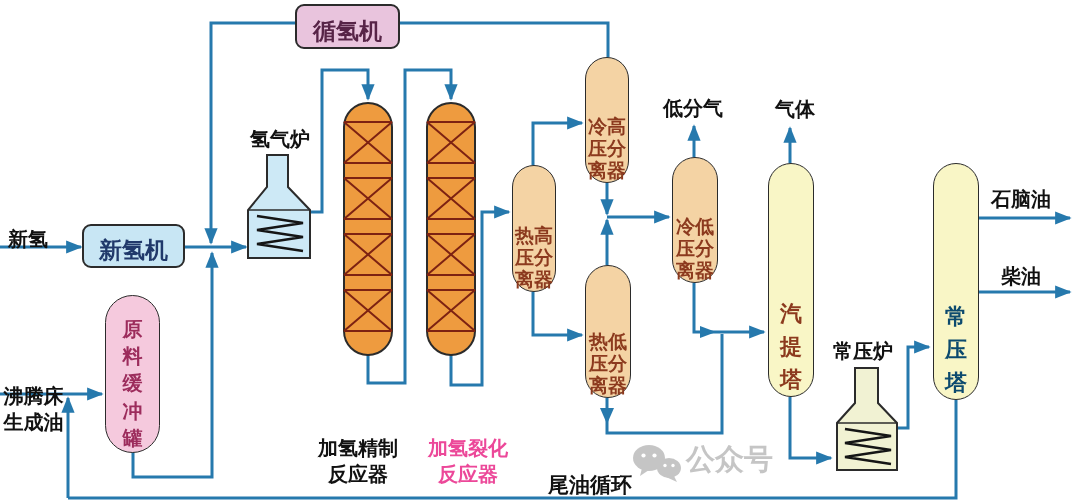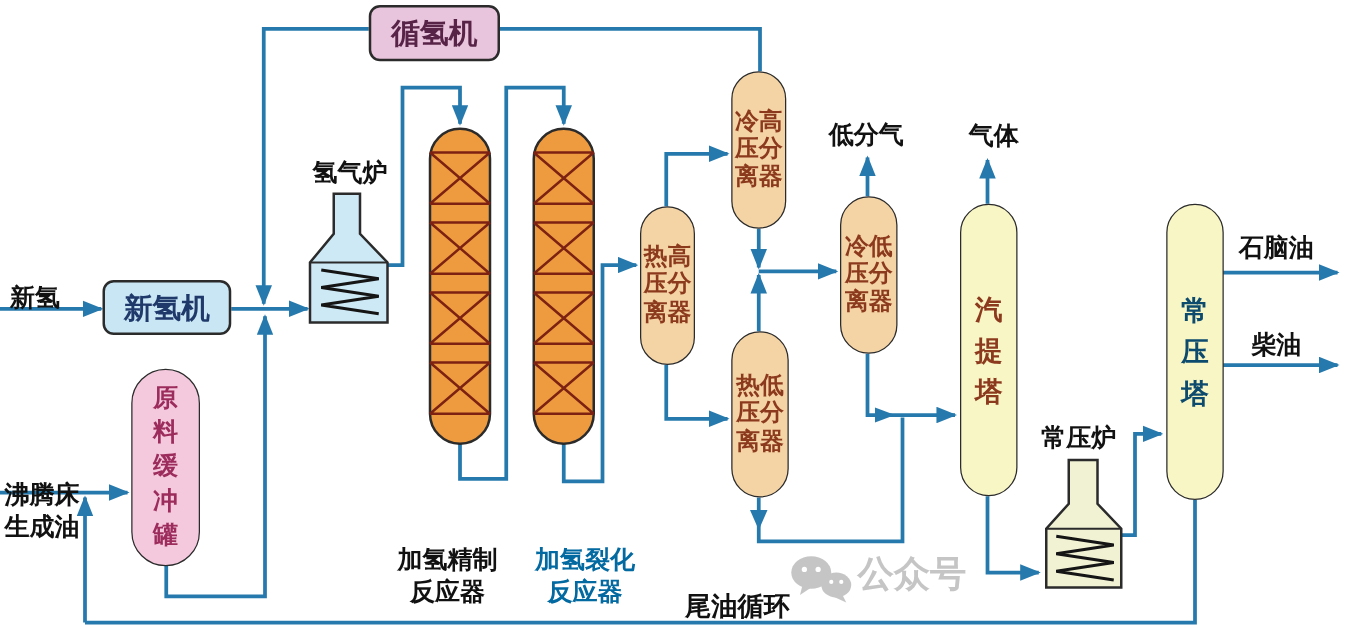--- a/index.html
+++ b/index.html
@@ -1,20 +1,20 @@
 <!DOCTYPE html>
 <html><head>
 <meta charset="utf-8">
 <style>
   html,body{margin:0;padding:0;background:#ffffff;}
   .stage{position:relative;width:1080px;height:503px;background:#ffffff;overflow:hidden;
          font-family:"Liberation Serif","DejaVu Serif",serif;}
   .layer{position:absolute;left:0;top:0;}
   .vessel{position:absolute;box-sizing:border-box;border:1.7px solid #2b2b2b;
-          display:flex;align-items:center;justify-content:center;font-weight:700;z-index:3;}
+          display:flex;align-items:flex-end;justify-content:center;font-weight:700;z-index:3;}
   .wrap{display:block;white-space:normal;word-break:break-all;text-align:center;}
   .lbl{position:absolute;color:#111;font-weight:700;white-space:nowrap;z-index:4;line-height:1.3;}
   .lbl .wrap{white-space:normal;margin-top:36px;}
   .wm{position:absolute;z-index:5;font-weight:700;opacity:0.62;white-space:nowrap;}
 </style>
 </head>
 <body>
 
 <div class="stage">
 
@@ -131,21 +131,21 @@
   <div class="lbl" style="left: 2px; top: 347px; font-size: 20px; color: rgb(17, 17, 17);">
     <span class="wrap" style="width:3.15em;">沸腾床生成油</span>
   </div>
 
   <div class="lbl" style="left: 250px; top: 126px; font-size: 20px; color: rgb(17, 17, 17);">氢气炉</div>
 
   <div class="lbl" style="left: 316px; top: 399px; font-size: 20px; color: rgb(17, 17, 17);">
     <span class="wrap" style="width:4.2em;">加氢精制反应器</span>
   </div>
 
-  <div class="lbl" style="left: 426px; top: 399px; font-size: 20px; color: #0369a1;">
+  <div class="lbl" style="left: 426px; top: 399px; font-size: 20px; color: #ec4899;">
     <span class="wrap" style="width:4.2em;">加氢裂化反应器</span>
   </div>
 
   <div class="lbl" style="left: 663px; top: 95px; font-size: 20px; color: rgb(17, 17, 17);">低分气</div>
 
   <div class="lbl" style="left: 775px; top: 96px; font-size: 20px; color: rgb(17, 17, 17);">气体</div>
 
   <div class="lbl" style="left: 991px; top: 186px; font-size: 20px; color: rgb(17, 17, 17);">石脑油</div>
 
   <div class="lbl" style="left: 1001px; top: 263px; font-size: 20px; color: rgb(17, 17, 17);">柴油</div>

